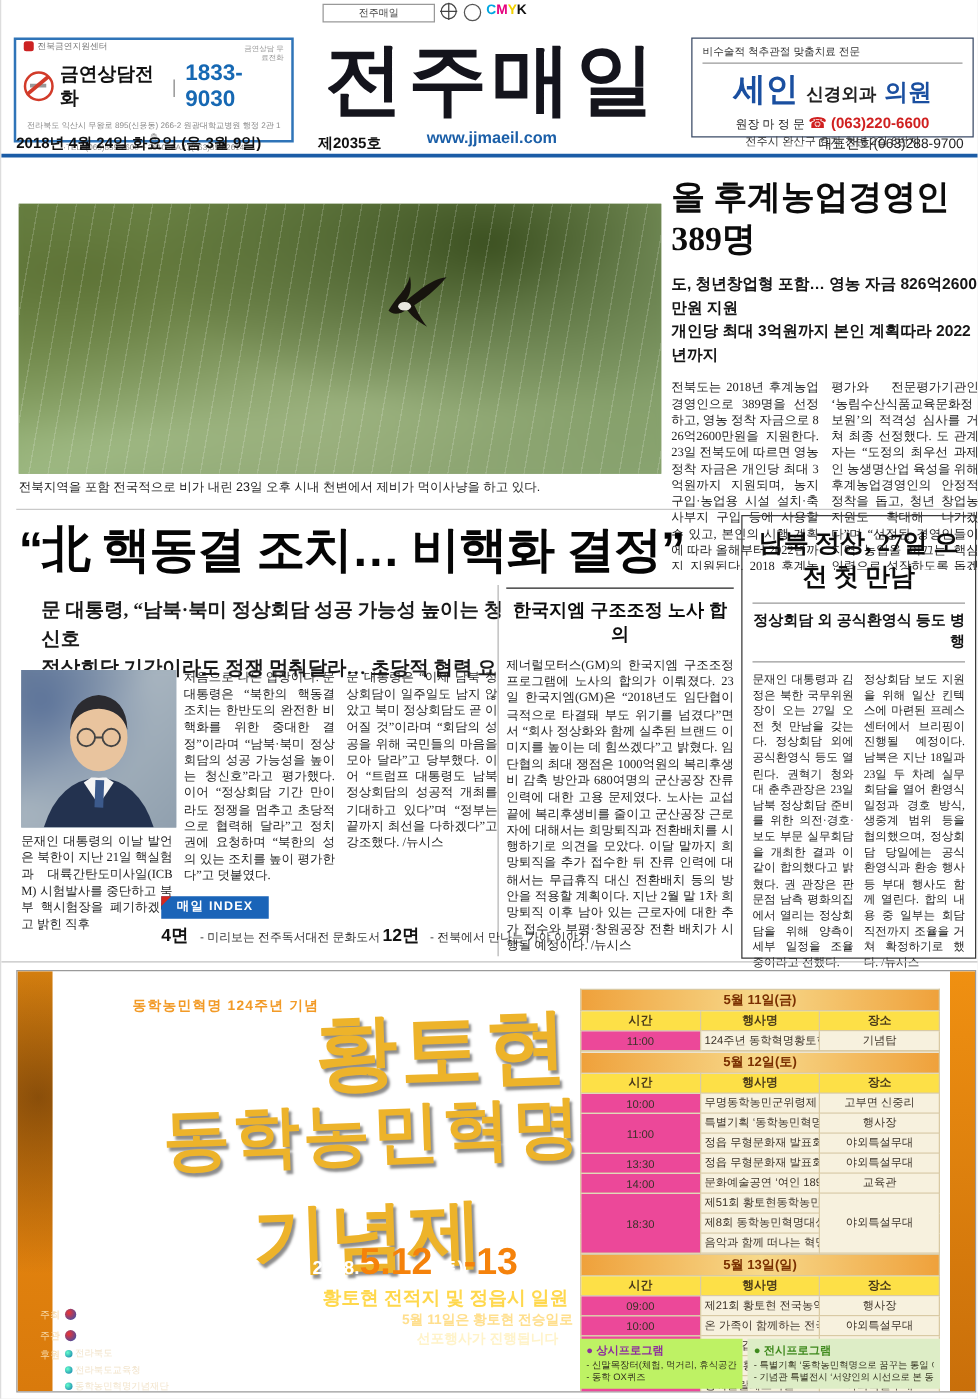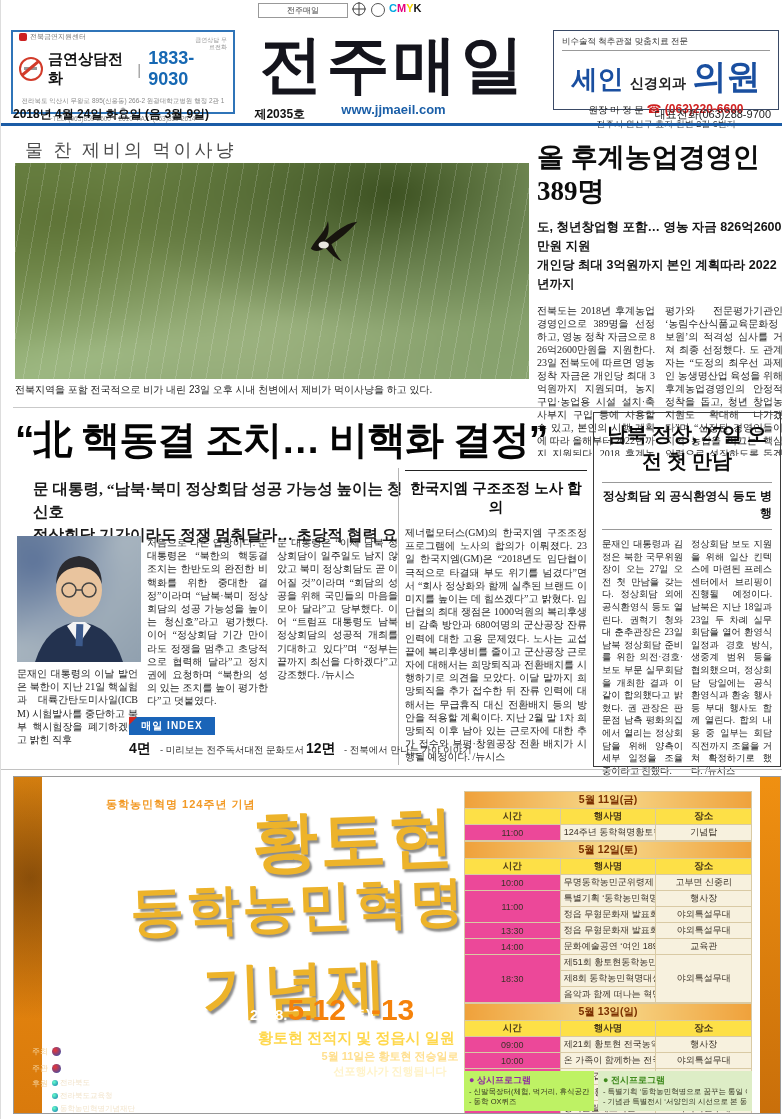--- a/index.html
+++ b/index.html
@@ -33,21 +33,21 @@
   .adL-addr{font-size:6.5px;color:#8a8a8a;line-height:9px;margin-top:6px;text-align:center;}
   .masthead{left:235px;top:26px;width:315px;text-align:center;font-size:63px;font-weight:900;
             letter-spacing:4px;color:#14141c;line-height:76px;}
   .website{left:300px;top:102px;width:185px;text-align:center;font-size:13px;font-weight:800;color:#1b5fa8;}
   .adR{left:552px;top:30px;width:226px;height:80px;border:1px solid #3a4a66;box-sizing:border-box;
        padding:5px 8px;text-align:center;}
   .adR-top{font-size:8.5px;color:#333;text-align:left;border-bottom:1px solid #999;padding-bottom:2px;}
   .adR-name{margin-top:3px;white-space:nowrap;}
   .adR-n1{font-size:26px;font-weight:900;color:#1a4fa0;}
   .adR-n2{font-size:14px;font-weight:700;color:#222;margin:0 2px;}
-  .adR-n3{font-size:34px;font-weight:900;color:#1a4fa0;}
+  .adR-n3{font-size:19px;font-weight:900;color:#1a4fa0;}
   .adR-ph{font-size:9.5px;color:#222;margin-top:2px;}
   .adR-ph b{color:#d02020;font-size:12px;}
   .adR-addr{font-size:9px;color:#333;margin-top:1px;}
   .dateline{left:12px;top:106px;font-size:12px;font-weight:700;color:#111;}
   .issue{margin-left:42px;}
   .repphone{left:560px;top:107px;width:210px;text-align:right;font-size:11px;color:#222;}
   .bluerule{left:0;top:123px;width:782px;height:3px;background:#1b5ca6;}
 
   
   .kicker{left:24px;top:138px;font-size:18px;letter-spacing:3px;color:#4a4a4a;}
@@ -214,21 +214,20 @@
     <div class="adR-addr">전주시 완산구 효자 천변 2길 6번지</div>
   </div>
 
   <div class="abs dateline">
     <span>2018년 4월 24일 화요일 (음 3월 9일)</span>
     <span class="issue">제2035호</span>
   </div>
   <div class="abs repphone">대표전화(063)288-9700</div>
   <div class="abs bluerule"></div>
 
-  <div class="abs kicker serif">물 찬 제비의 먹이사냥</div>
   <div class="abs photo">
     <div class="photo-bg"></div>
     <div class="rain"></div>
     <svg class="bird" viewBox="0 0 100 70">
       <path d="M30 46 C38 32 46 28 50 14 C52 25 50 32 46 37 C56 30 68 17 84 15 C73 28 62 36 54 41 C57 47 60 54 66 61 C56 56 50 49 47 45 C41 50 33 50 30 46 Z" fill="#17140e"></path>
       <ellipse cx="45" cy="42" rx="6" ry="4" fill="#e8e6df"></ellipse>
     </svg>
   </div>
   <div class="abs caption">전북지역을 포함 전국적으로 비가 내린 23일 오후 시내 천변에서 제비가 먹이사냥을 하고 있다.</div>
 

